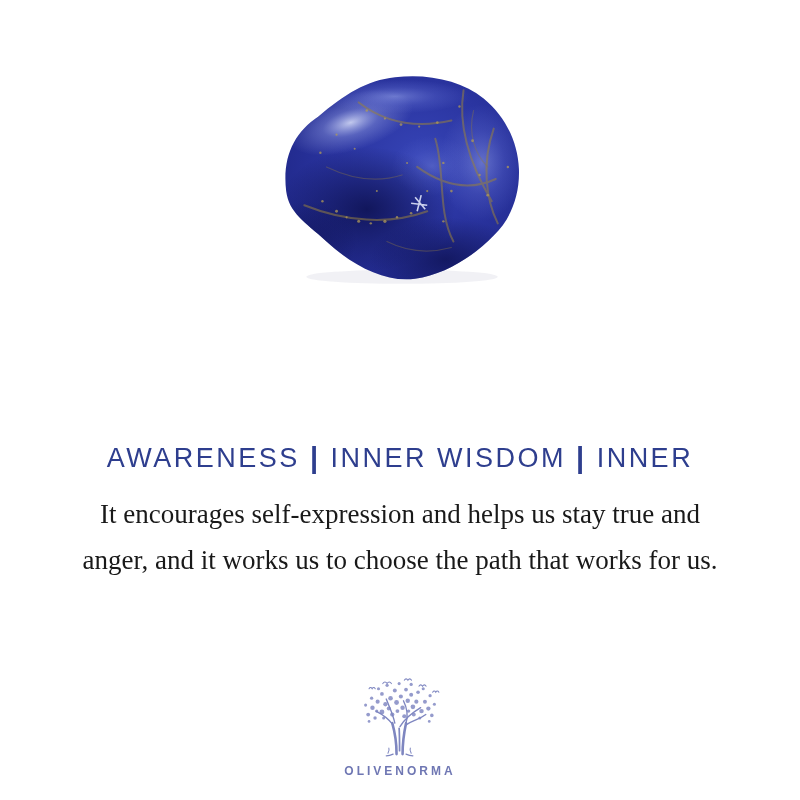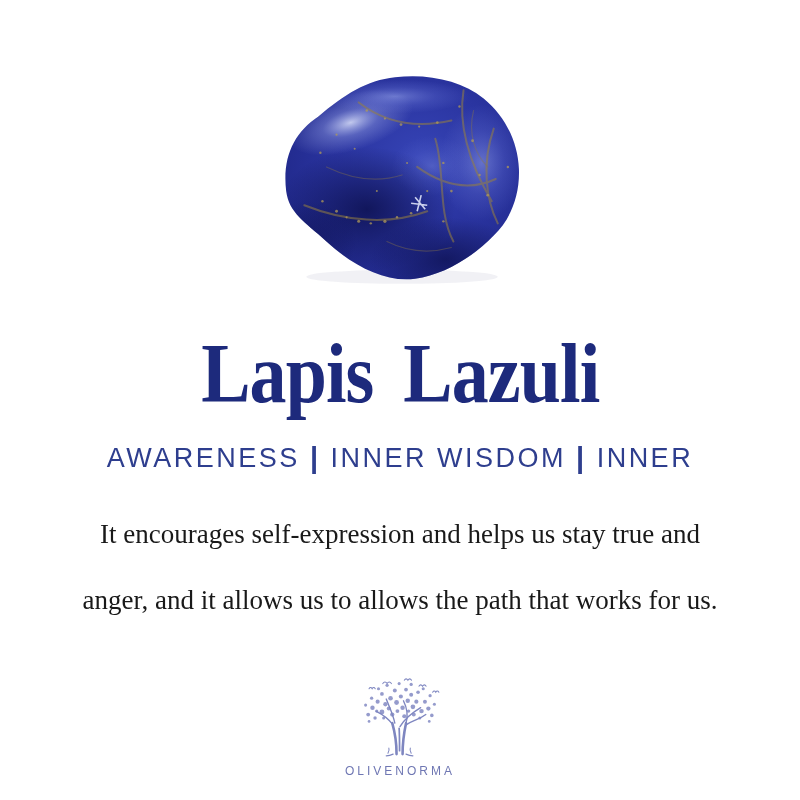--- a/index.html
+++ b/index.html
@@ -71,36 +71,36 @@
     position: absolute;
     top: 491px;
     left: 20px;
     width: 760px;
     text-align: center;
     font-family: "Liberation Serif", serif;
     font-size: 27px;
     line-height: 46px;
     color: #191919;
   }
-  .description .line { white-space: nowrap; margin-top: 20px; }
+  .description .line { white-space: nowrap; }
 
   
   .brand {
     position: absolute;
     top: 678px;
     left: 0;
     width: 800px;
     text-align: center;
   }
   .brand svg { display: block; margin: 0 auto; width: 86px; height: 80px; }
   .brand-name {
     margin-top: 6px;
     font-family: "Liberation Sans", sans-serif;
     font-size: 12px;
-    font-weight: normal;
+    font-weight: bold;
     letter-spacing: 3px;
     color: #6f77b3;
   }
 </style>
 </head>
 <body>
 
 <div class="card">
 
   <div class="stone-wrap">
@@ -187,31 +187,28 @@
             <circle cx="88" cy="78" r="1"></circle>
             <circle cx="160" cy="120" r="1.1"></circle>
           <circle cx="140" cy="92" r="1"></circle>
             <circle cx="110" cy="120" r="1"></circle>
             <circle cx="240" cy="96" r="1.2"></circle>
         </g>
       </g>
     </svg>
   </div>
 
-  <div class="title">
-    <span class="title-inner">Lapis Lazuli</span>
-  </div>
 
   <div class="keywords">
     <span>AWARENESS</span><span class="sep">|</span><span>INNER WISDOM</span><span class="sep">|</span><span>INNER</span>
   </div>
 
   <div class="description">
     <div class="line">It encourages self-expression and helps us stay true and</div>
-    <div class="line">anger, and it allows us to allows the path that works for us.</div>
+    <div class="line">anger, and it works us to choose the path that works for us.</div>
   </div>
 
   <div class="brand">
     <svg viewBox="0 0 100 92" xmlns="http://www.w3.org/2000/svg">
 
       <g stroke="#7e86c0" stroke-width="1.2" fill="none" stroke-linecap="round">
         <path d="M30 6 c1.5 -2.5 3.5 -2.5 5 0 c1.5 -2.5 3.5 -2.5 5 0"></path>
         <path d="M55 2 c1.2 -2 3 -2 4.2 0 c1.2 -2 3 -2 4.2 0"></path>
         <path d="M72 9 c1.2 -2 3 -2 4.2 0 c1.2 -2 3 -2 4.2 0"></path>
         <path d="M88 16 c1 -1.8 2.6 -1.8 3.6 0 c1 -1.8 2.6 -1.8 3.6 0"></path>

